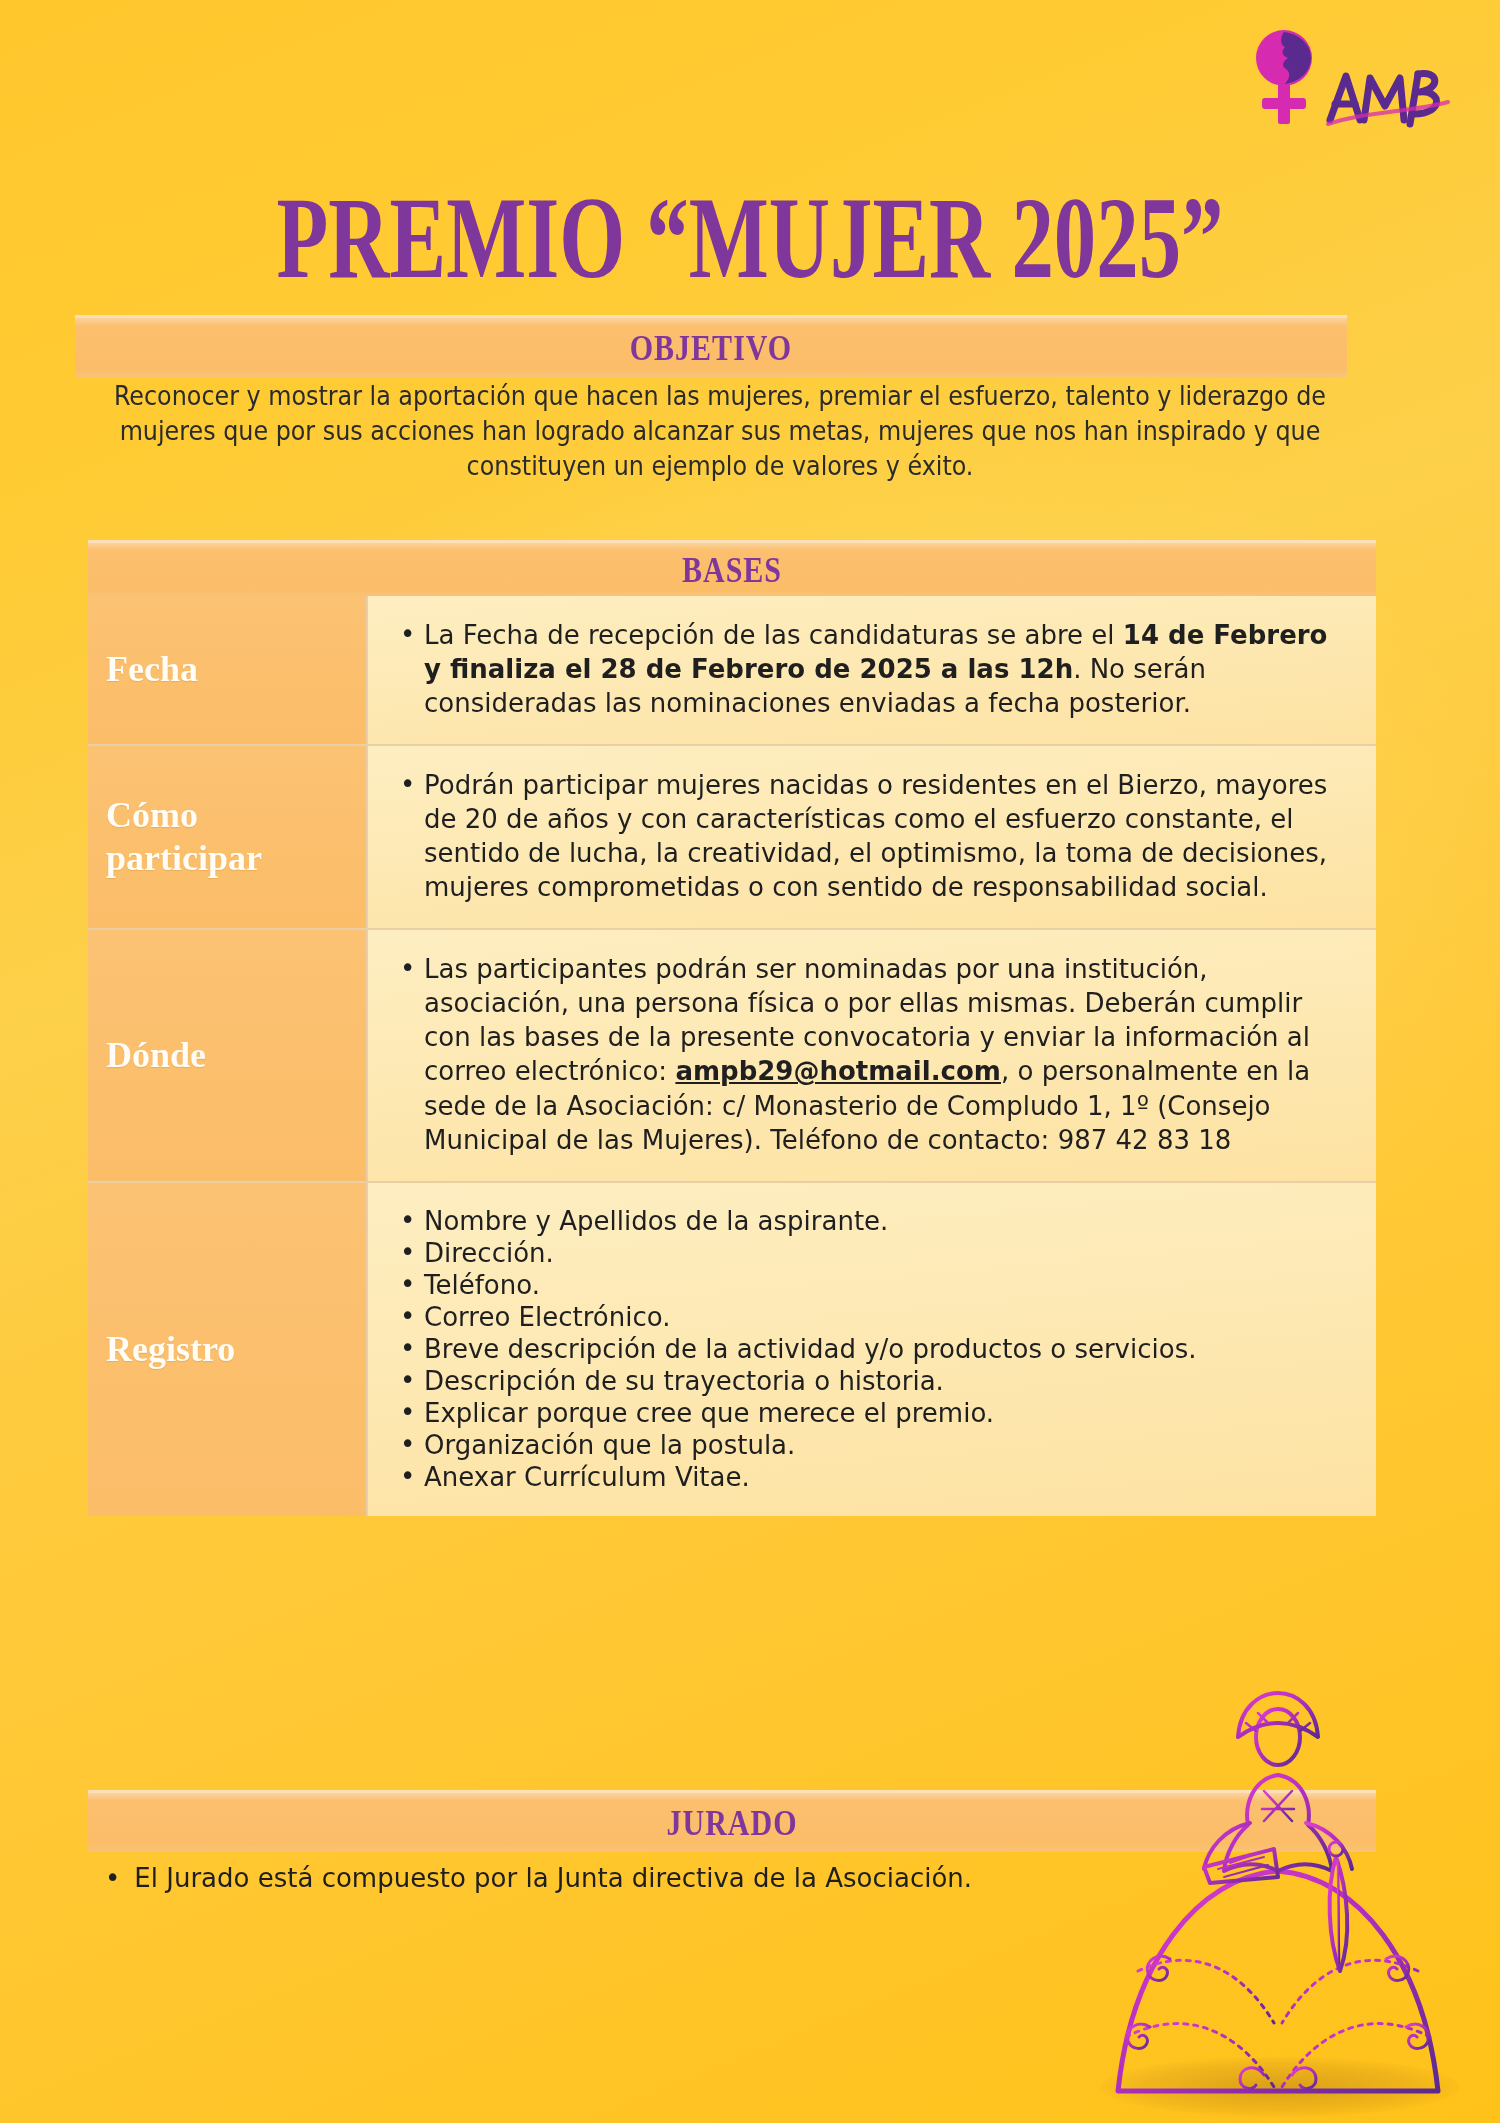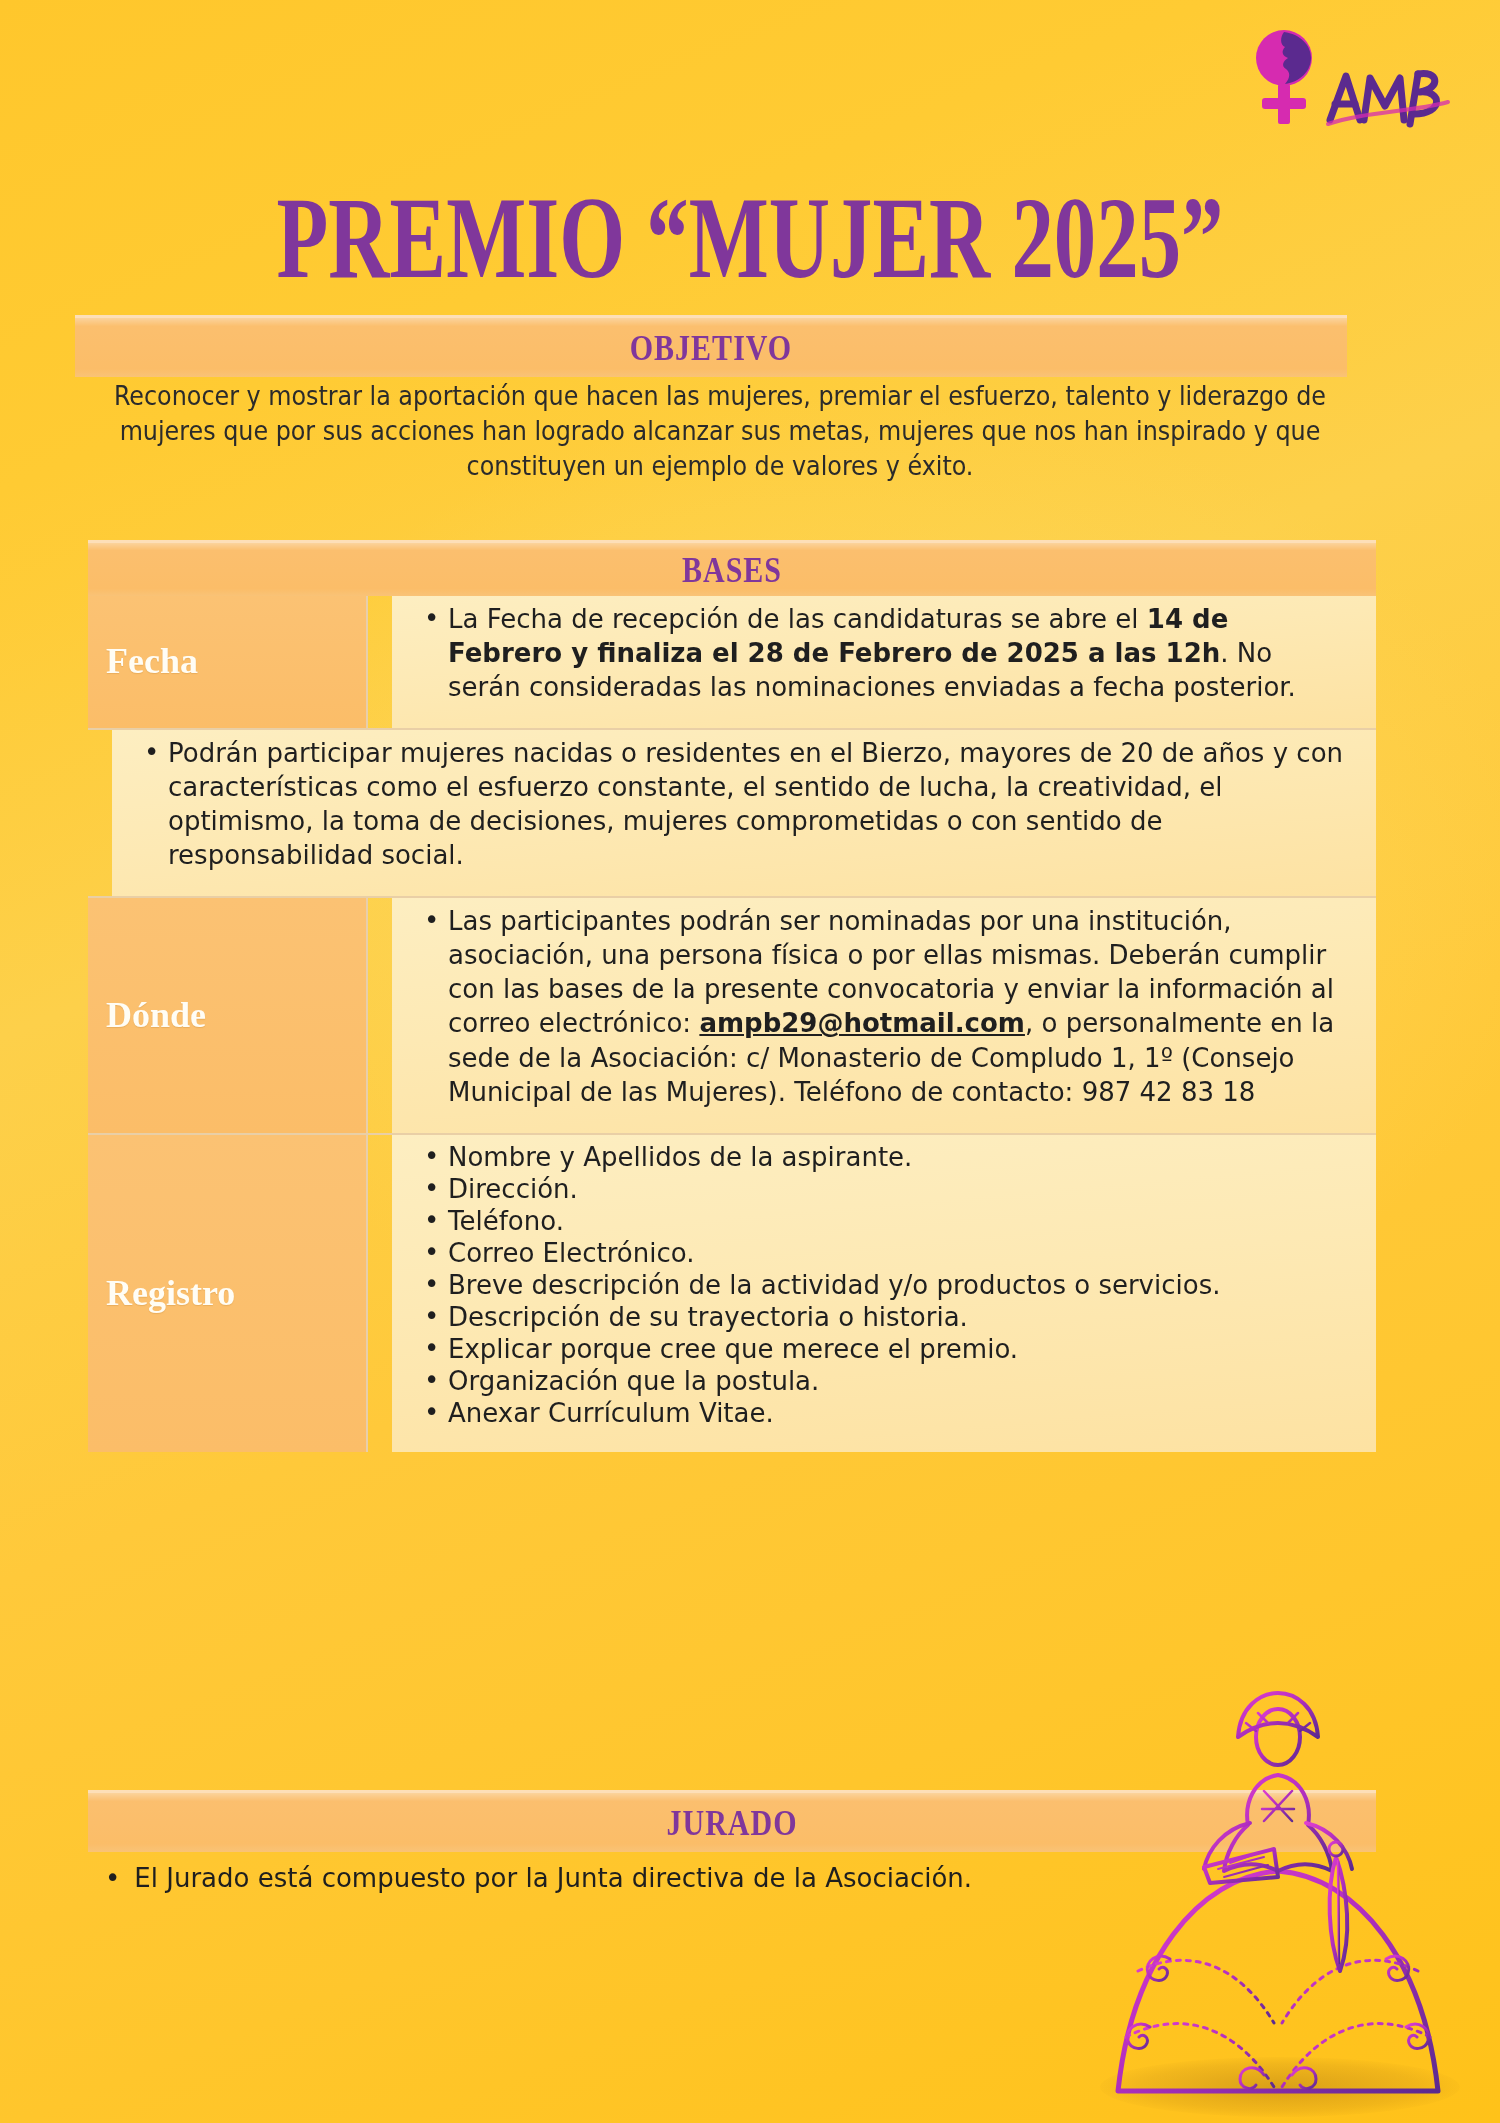--- a/index.html
+++ b/index.html
@@ -119,22 +119,21 @@
     font-size: 36px;
     line-height: 1.2;
     font-family: Liberation Serif, serif;
     text-shadow: 0 1px 1px rgba(180,120,40,0.25);
   }
 
   .cell-body {
     flex: 1 1 auto;
     box-sizing: border-box;
     background: linear-gradient(175deg, #fdeec1 0%, #fde9b4 45%, #fde2a2 100%);
-    padding: 6px 30px 22px 28px;
-    margin-left: 24px;
+    padding: 22px 30px 22px 28px;
   }
 
   .cell-body ul {
     margin: 0;
     padding: 0 0 0 28px;
     list-style: none;
   }
   .cell-body li {
     position: relative;
     font-size: 26px;
@@ -231,20 +230,23 @@
         <div class="cell-label">
           <span>Fecha</span>
         </div>
         <div class="cell-body">
           <ul>
             <li><span>La Fecha de recepción de las candidaturas se abre el </span><b>14 de Febrero y finaliza el 28 de Febrero de 2025 a las 12h</b><span>. No serán consideradas las nominaciones enviadas a fecha posterior.</span></li>
           </ul>
         </div>
       </div>
       <div class="row">
+        <div class="cell-label">
+          <span>Cómo participar</span>
+        </div>
         <div class="cell-body">
           <ul>
             <li><span> Podrán participar mujeres nacidas o residentes en el Bierzo, mayores de 20 de años y con características como el esfuerzo constante, el sentido de lucha, la creatividad, el optimismo, la toma de decisiones, mujeres comprometidas o con sentido de responsabilidad social.</span></li>
           </ul>
         </div>
       </div>
       <div class="row">
         <div class="cell-label">
           <span>Dónde</span>
         </div>

